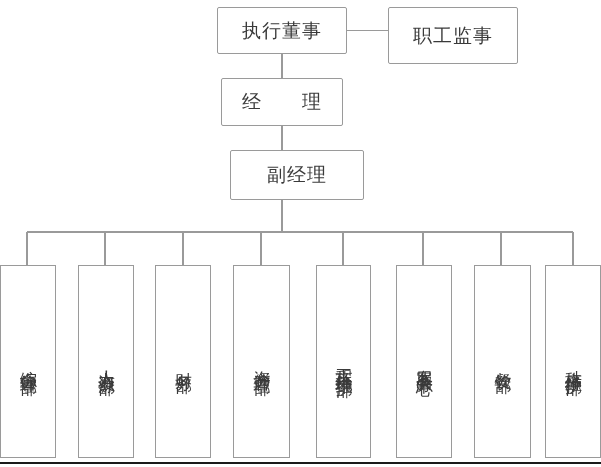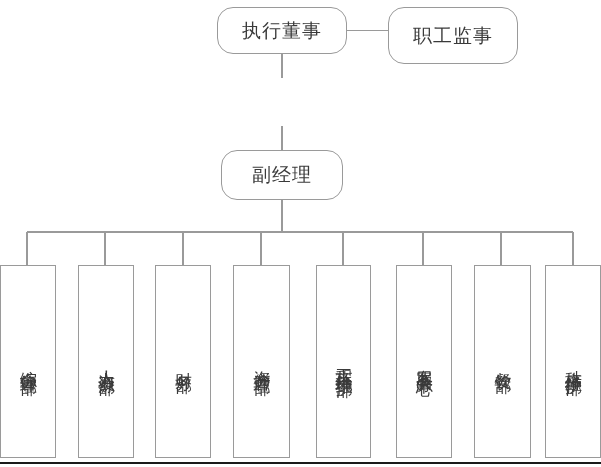--- a/index.html
+++ b/index.html
@@ -31,21 +31,21 @@
     position: absolute;
     box-sizing: border-box;
     border: 1px solid #9a9a9a;
     background: #ffffff;
     display: flex;
     align-items: center;
     justify-content: center;
     color: #3b3b3b;
   }
   .node.rounded {
-    border-radius: 16px;
+    border-radius: 2px;
   }
   .node-label {
     font-size: 19px;
     line-height: 1.15;
     letter-spacing: 1px;
     white-space: pre;
     color: #3a3a3a;
   }
   .dept {
     writing-mode: vertical-rl;
@@ -96,22 +96,25 @@
   </svg>
 
   <div class="node rounded" style="left:217px; top:7px; width:130px; height:47px;">
     <span class="node-label">执行董事</span>
   </div>
 
   <div class="node rounded" style="left:388px; top:7px; width:130px; height:57px;">
     <span class="node-label">职工监事</span>
   </div>
 
+  <div class="node rounded" style="left:221px; top:78px; width:122px; height:48px;">
+    <span class="node-label">经　　理</span>
+  </div>
 
-  <div class="node rounded" style="left:221px; top:150px; width:122px; height:50px;">
+  <div class="node rounded" style="left:230px; top:150px; width:134px; height:50px;">
     <span class="node-label">副经理</span>
   </div>
 
   <div class="node dept" style="left:0px; top:265px; width:56px; height:193px;">
     <span class="node-label">综合管理部</span>
   </div>
 
   <div class="node dept" style="left:78px; top:265px; width:56px; height:193px;">
     <span class="node-label">人力资源部</span>
   </div>

